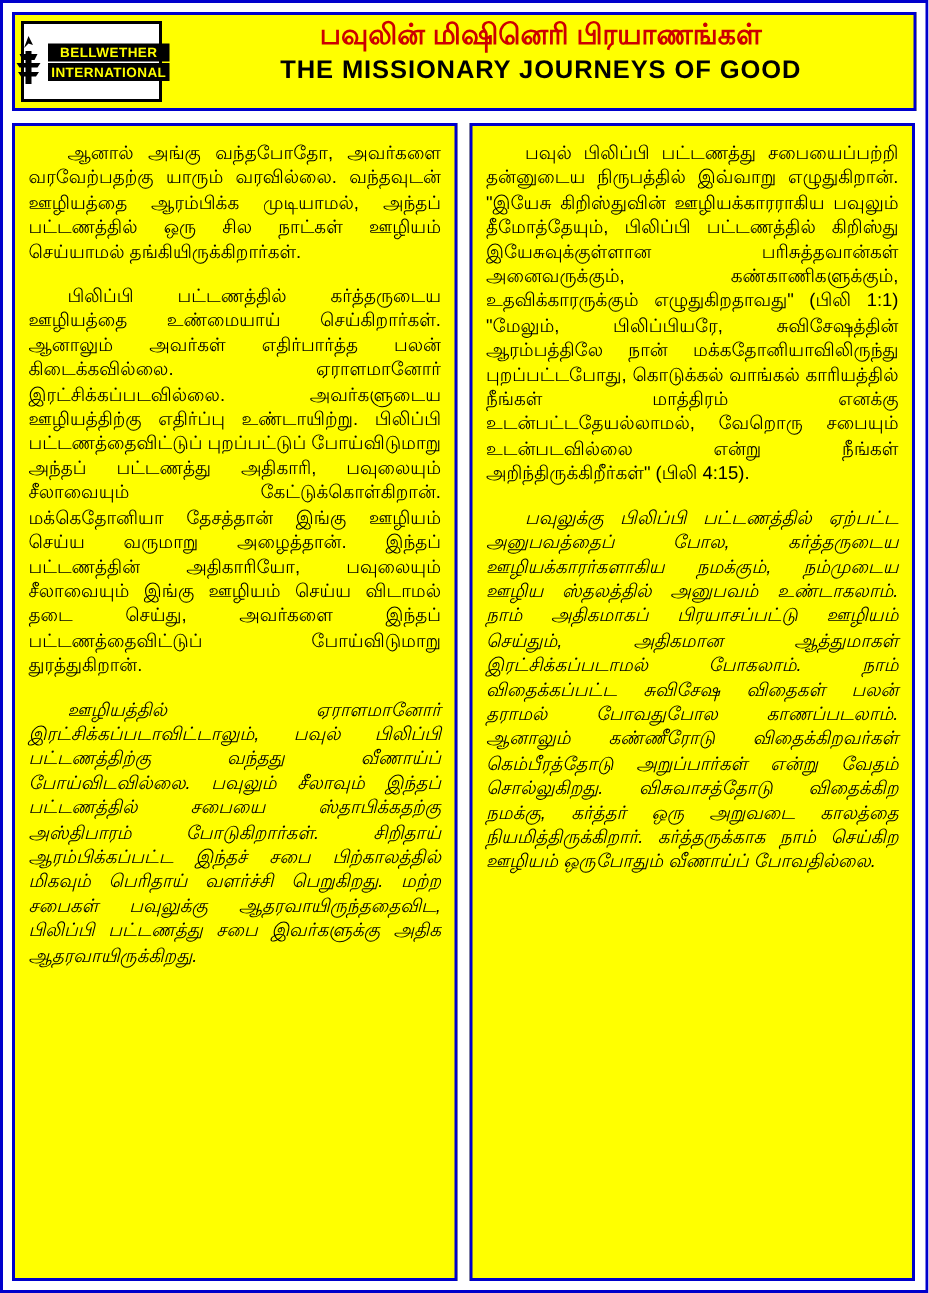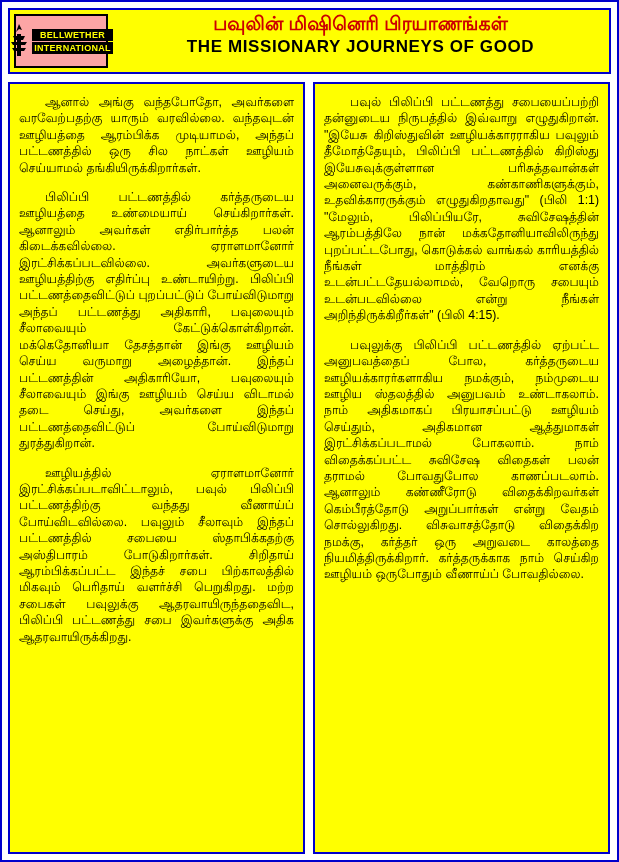--- a/index.html
+++ b/index.html
@@ -32,21 +32,21 @@
     border: 2px solid #0000cc;
     background: #ffff00;
     display: flex;
     align-items: stretch;
   }
   .logo-box {
     width: 94px;
     flex: 0 0 94px;
     box-sizing: border-box;
     border: 2px solid #000000;
-    background: #fca5a5;
+    background: #ffffff;
     margin: 4px;
     display: flex;
     flex-direction: column;
     align-items: center;
     justify-content: center;
     padding: 2px 2px;
   }
   .logo-row {
     display: flex;
     align-items: center;
@@ -129,20 +129,21 @@
     text-align: justify;
     text-justify: inter-word;
     margin: 0 0 13px 0;
     word-spacing: 0px;
   }
   .para.indent {
     text-indent: 26px;
   }
   .para:last-child {
     margin-bottom: 0;
+    font-style: italic;
   }
 </style>
 </head>
 <body>
 
 <div class="page">
 
   <div class="header">
 
     <div class="logo-box">

